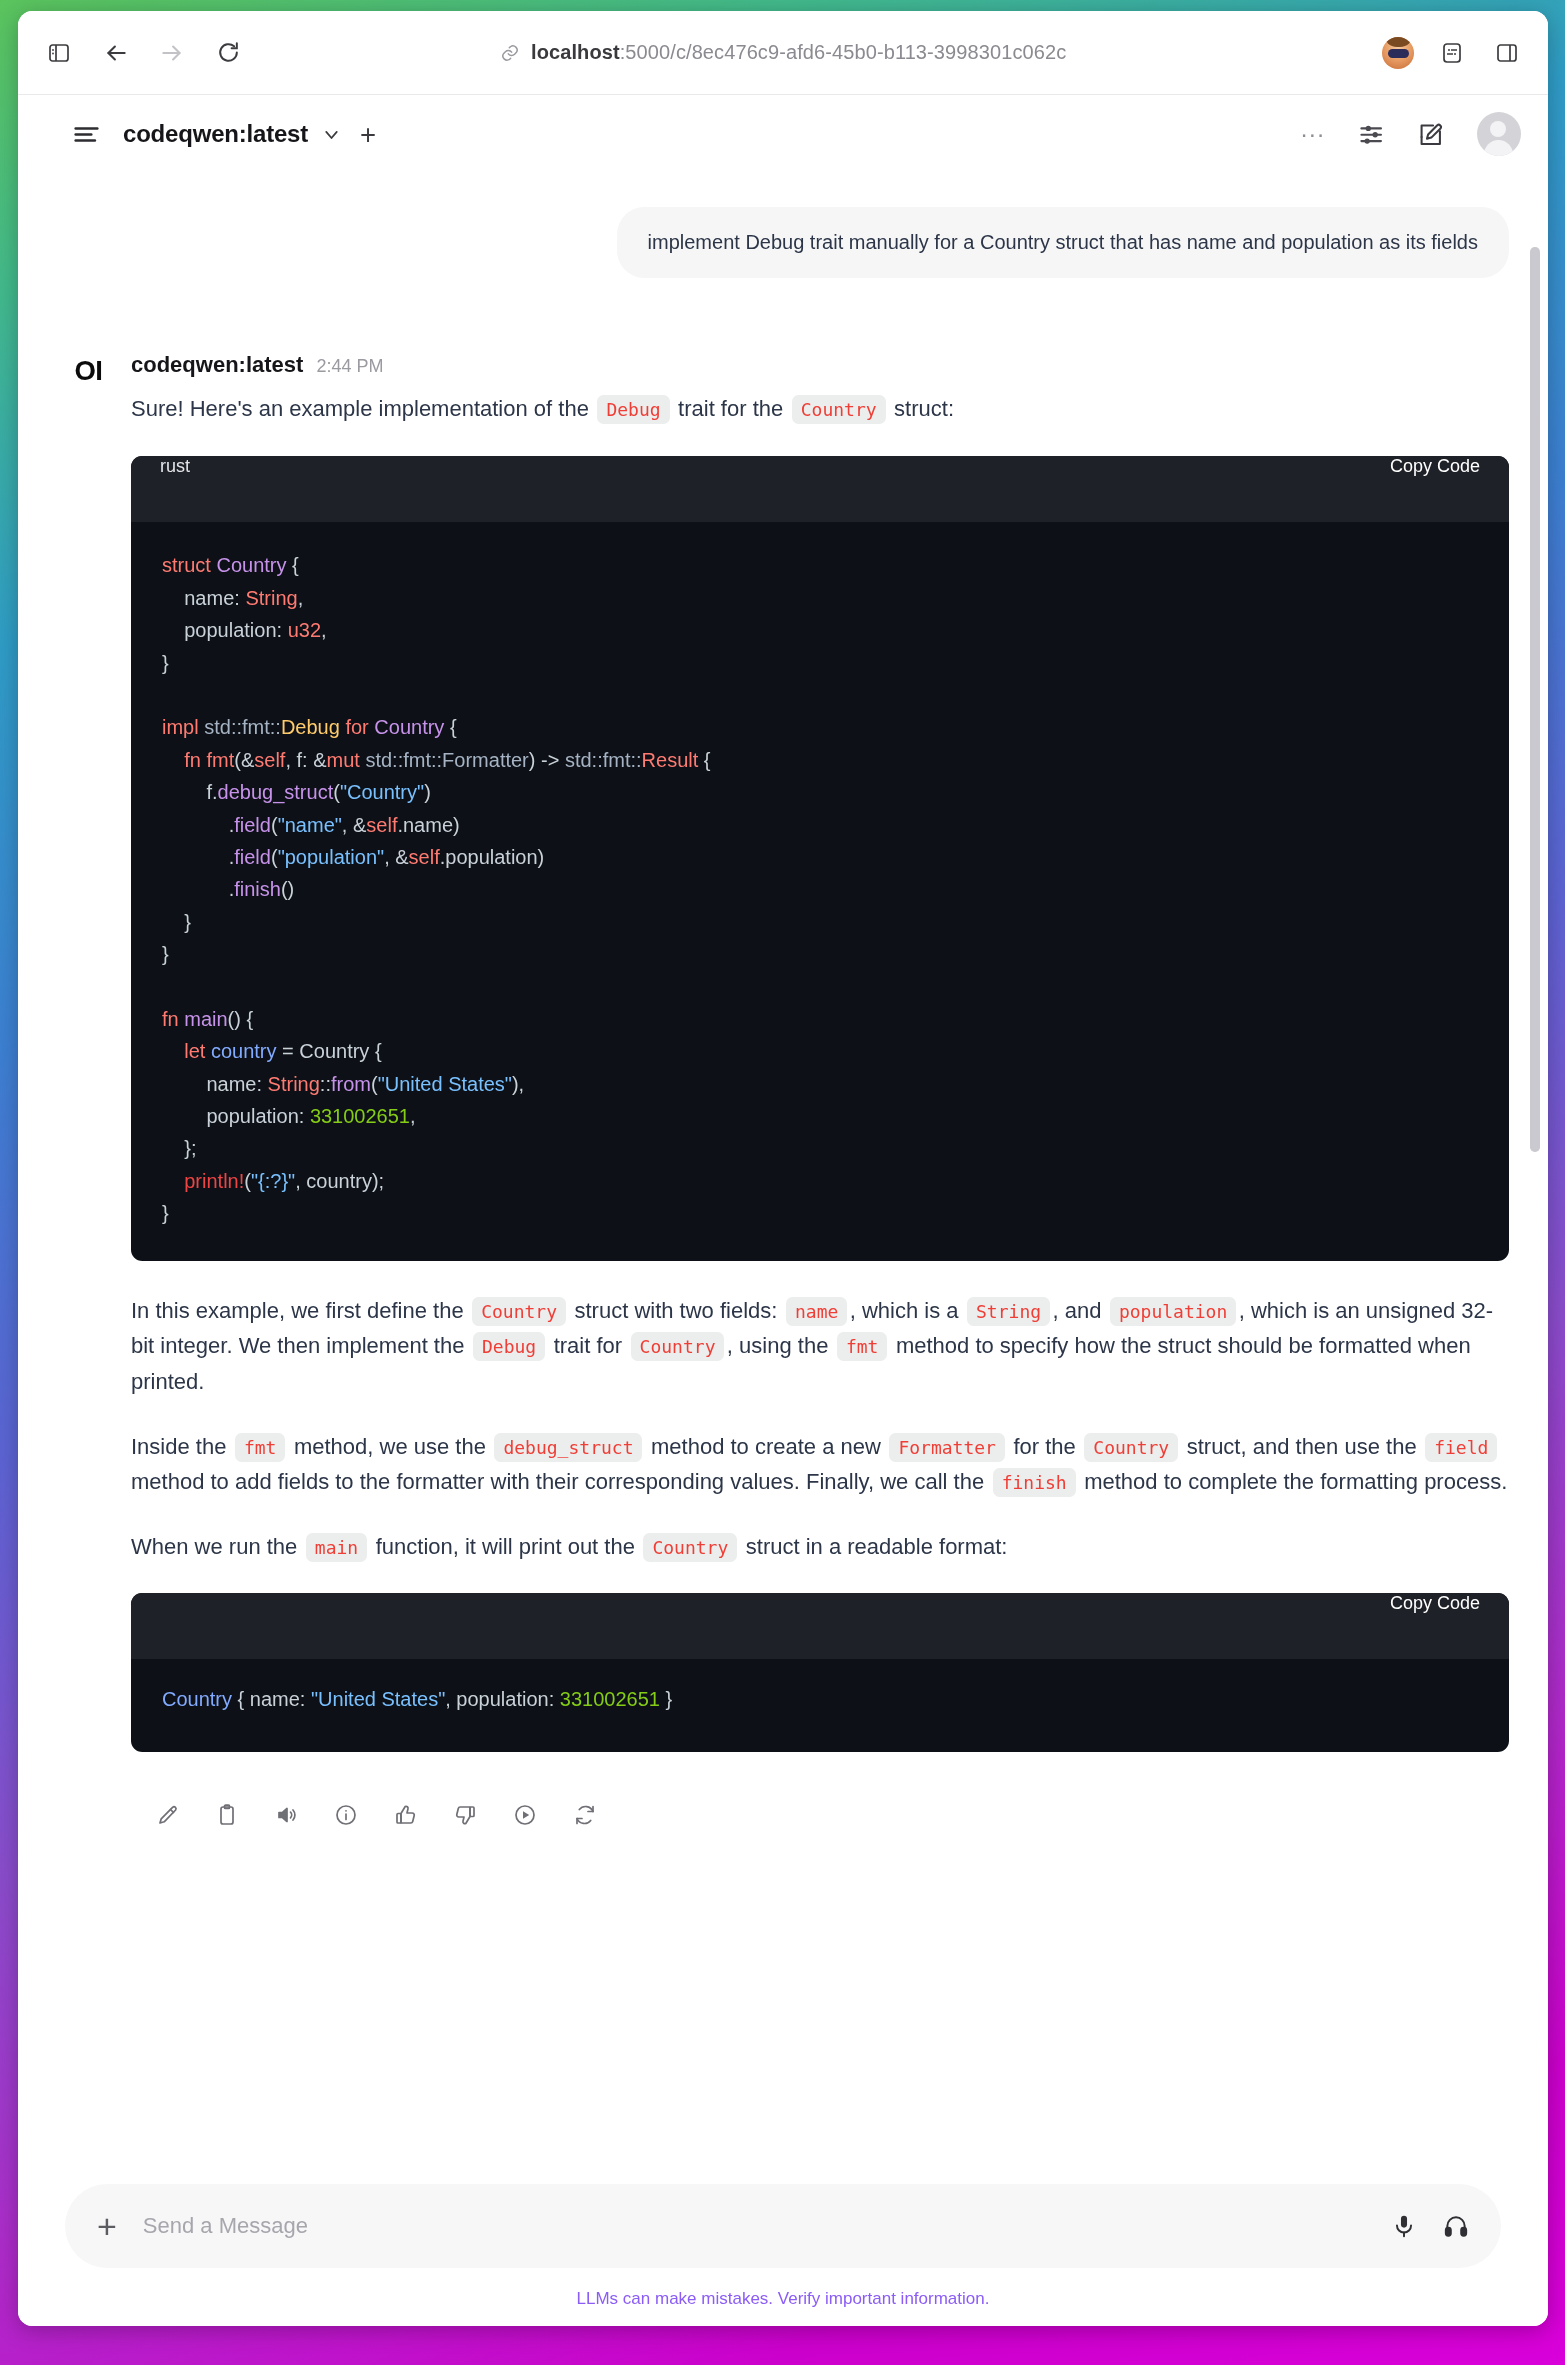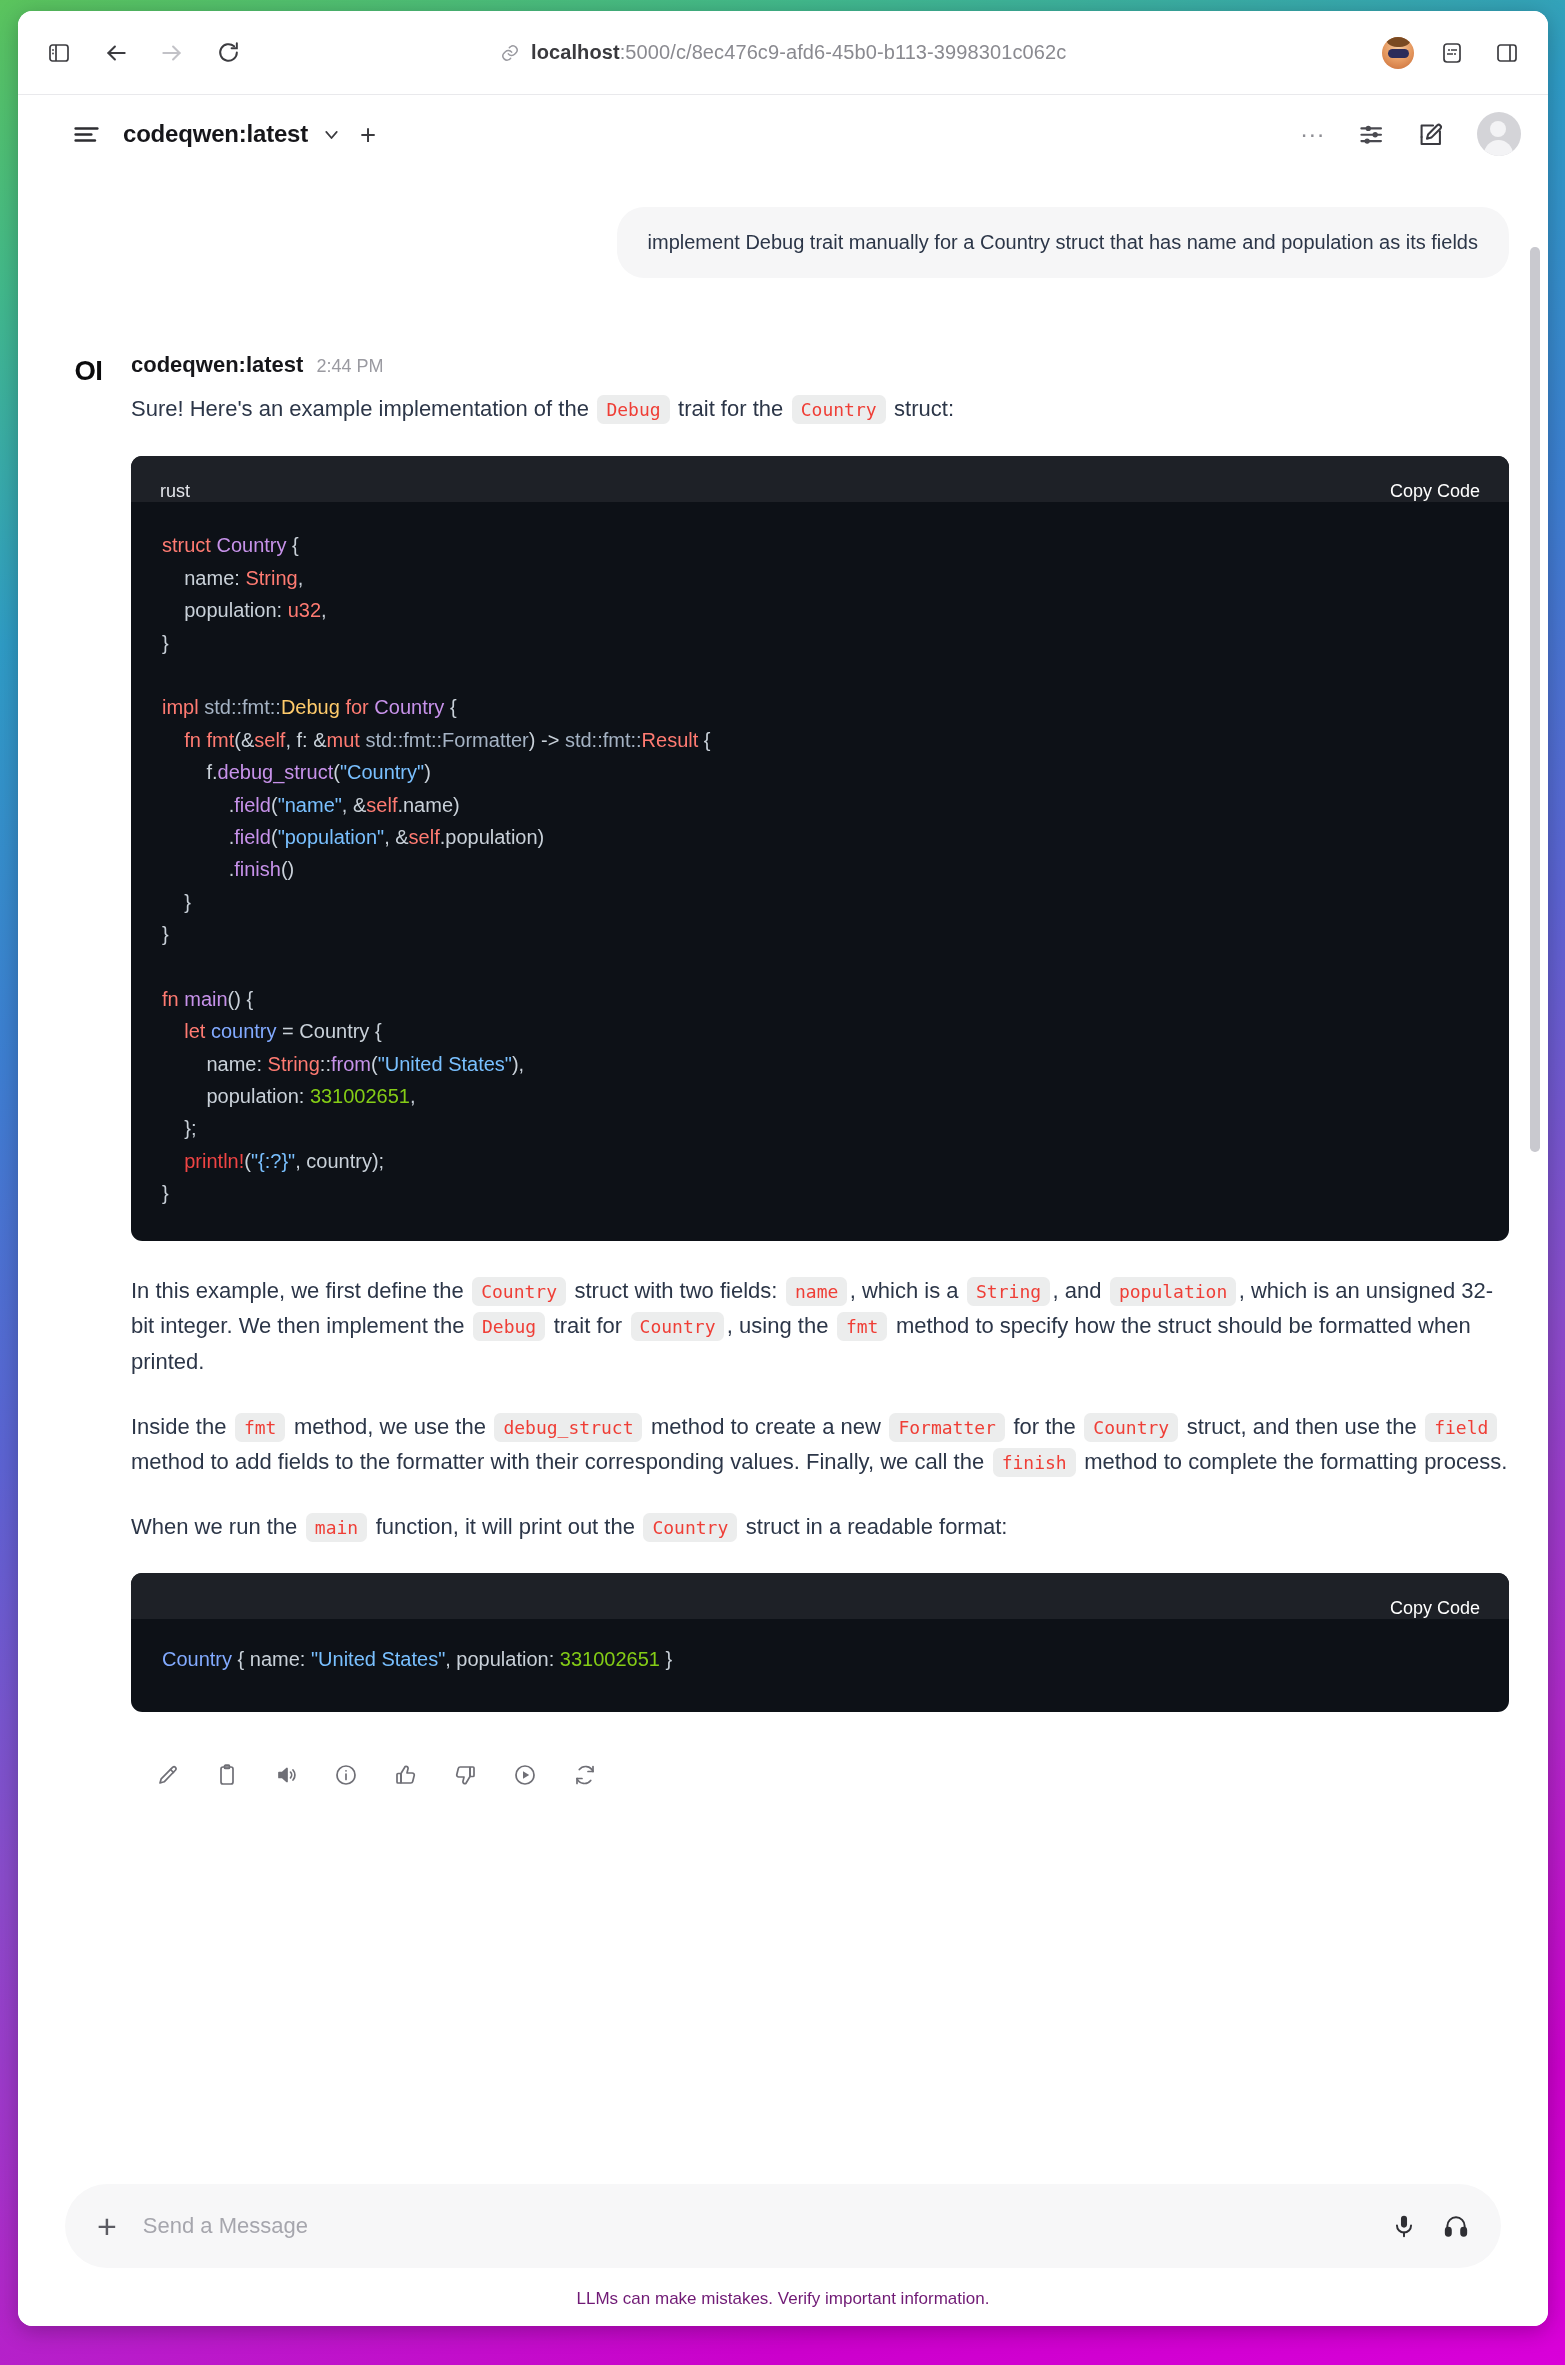--- a/index.html
+++ b/index.html
@@ -229,23 +229,23 @@
 
   
   .codeblock {
     background: #0d1117;
     border-radius: 11.3px;
     overflow: hidden;
     margin: 27.5px 0 32px 0;
   }
   .codeblock-header {
     background: #1e2127;
-    height: 46px;
-    display: flex;
-    align-items: flex-end;
+    height: 66px;
+    display: flex;
+    align-items: flex-start;
     padding: 0 29px;
   }
   .code-lang {
     font-size: 18px;
     color: #e4e6eb;
     font-family: "Liberation Sans", sans-serif;
   }
   .copy-code {
     margin-left: auto;
     font-size: 18px;
@@ -310,21 +310,21 @@
     border: none; outline: none; background: transparent;
     font-family: "Liberation Sans", sans-serif;
     font-size: 22px;
     color: #2c3648;
   }
   .composer-input::placeholder { color: #a6a6ad; }
   .composer-icon { color: #2f2f34; display: flex; align-items: center; }
   .disclaimer {
     text-align: center;
     font-size: 17px;
-    color: #701a75;
+    color: #8b5cf6;
     padding: 21px 0 3.2px 0;
   }
 </style>
 </head>
 <body>
 
 <div class="desktop">
   <div class="browser-window">
 
     <div class="browser-chrome">

